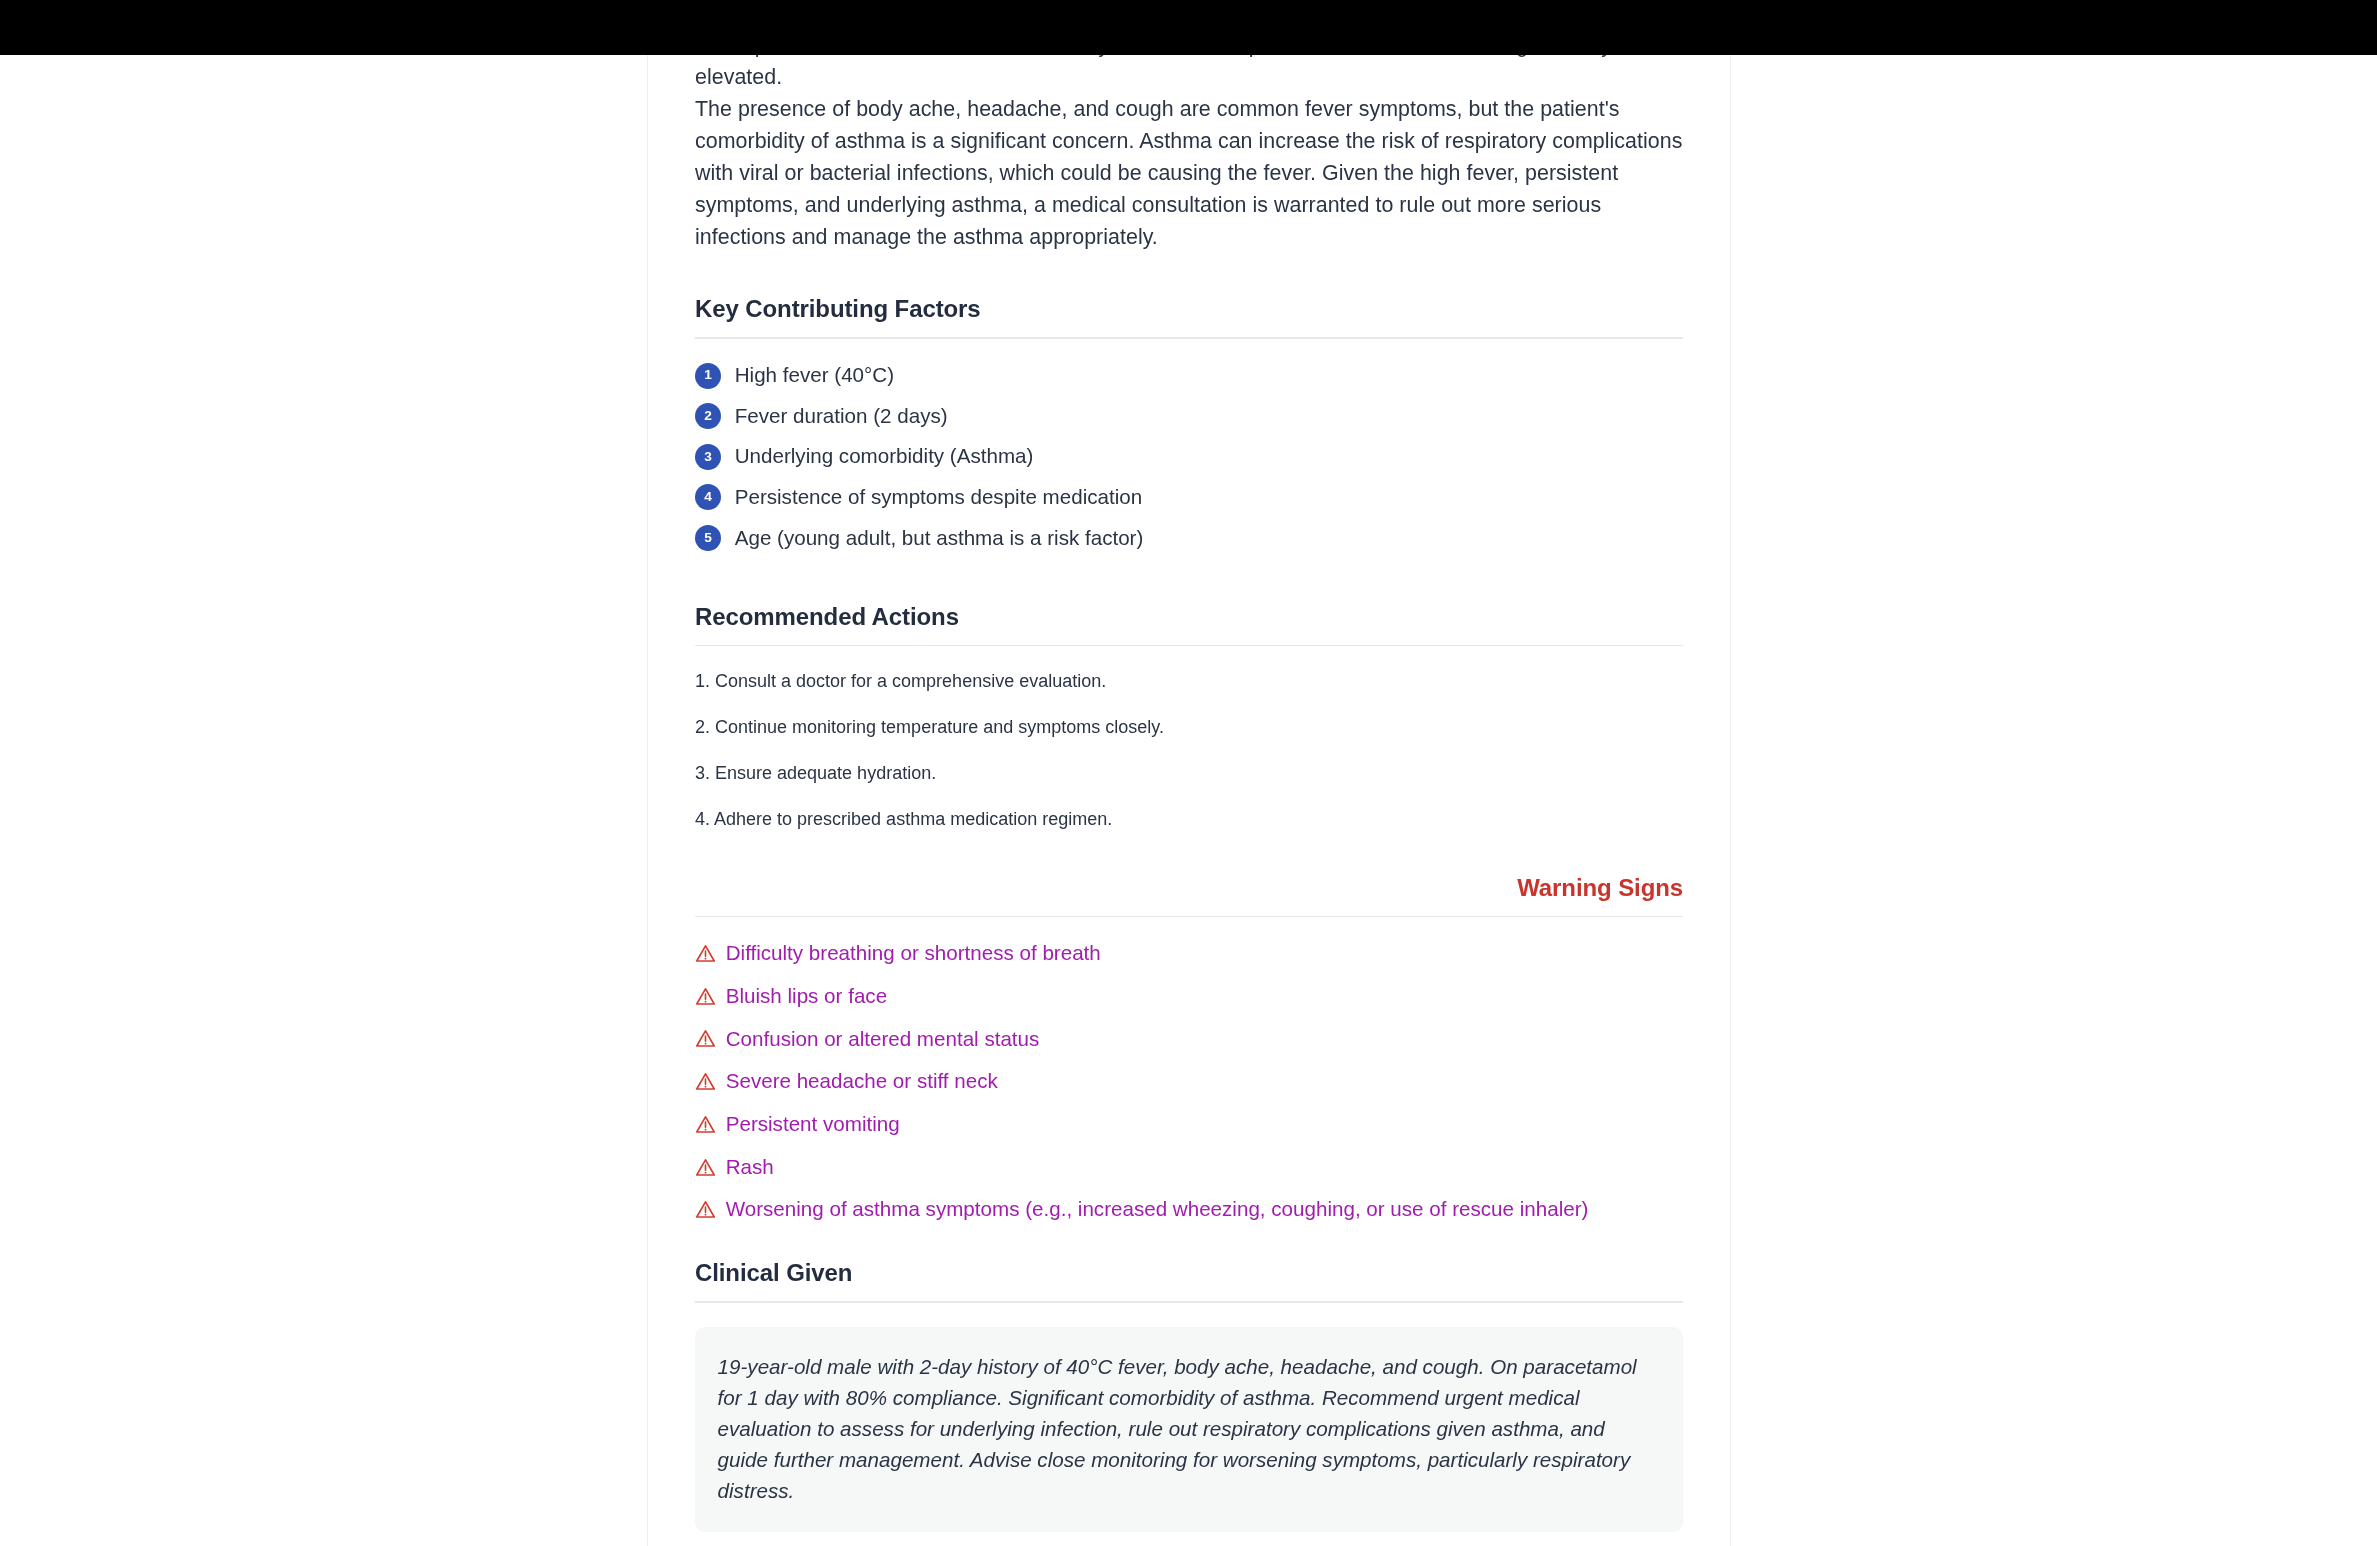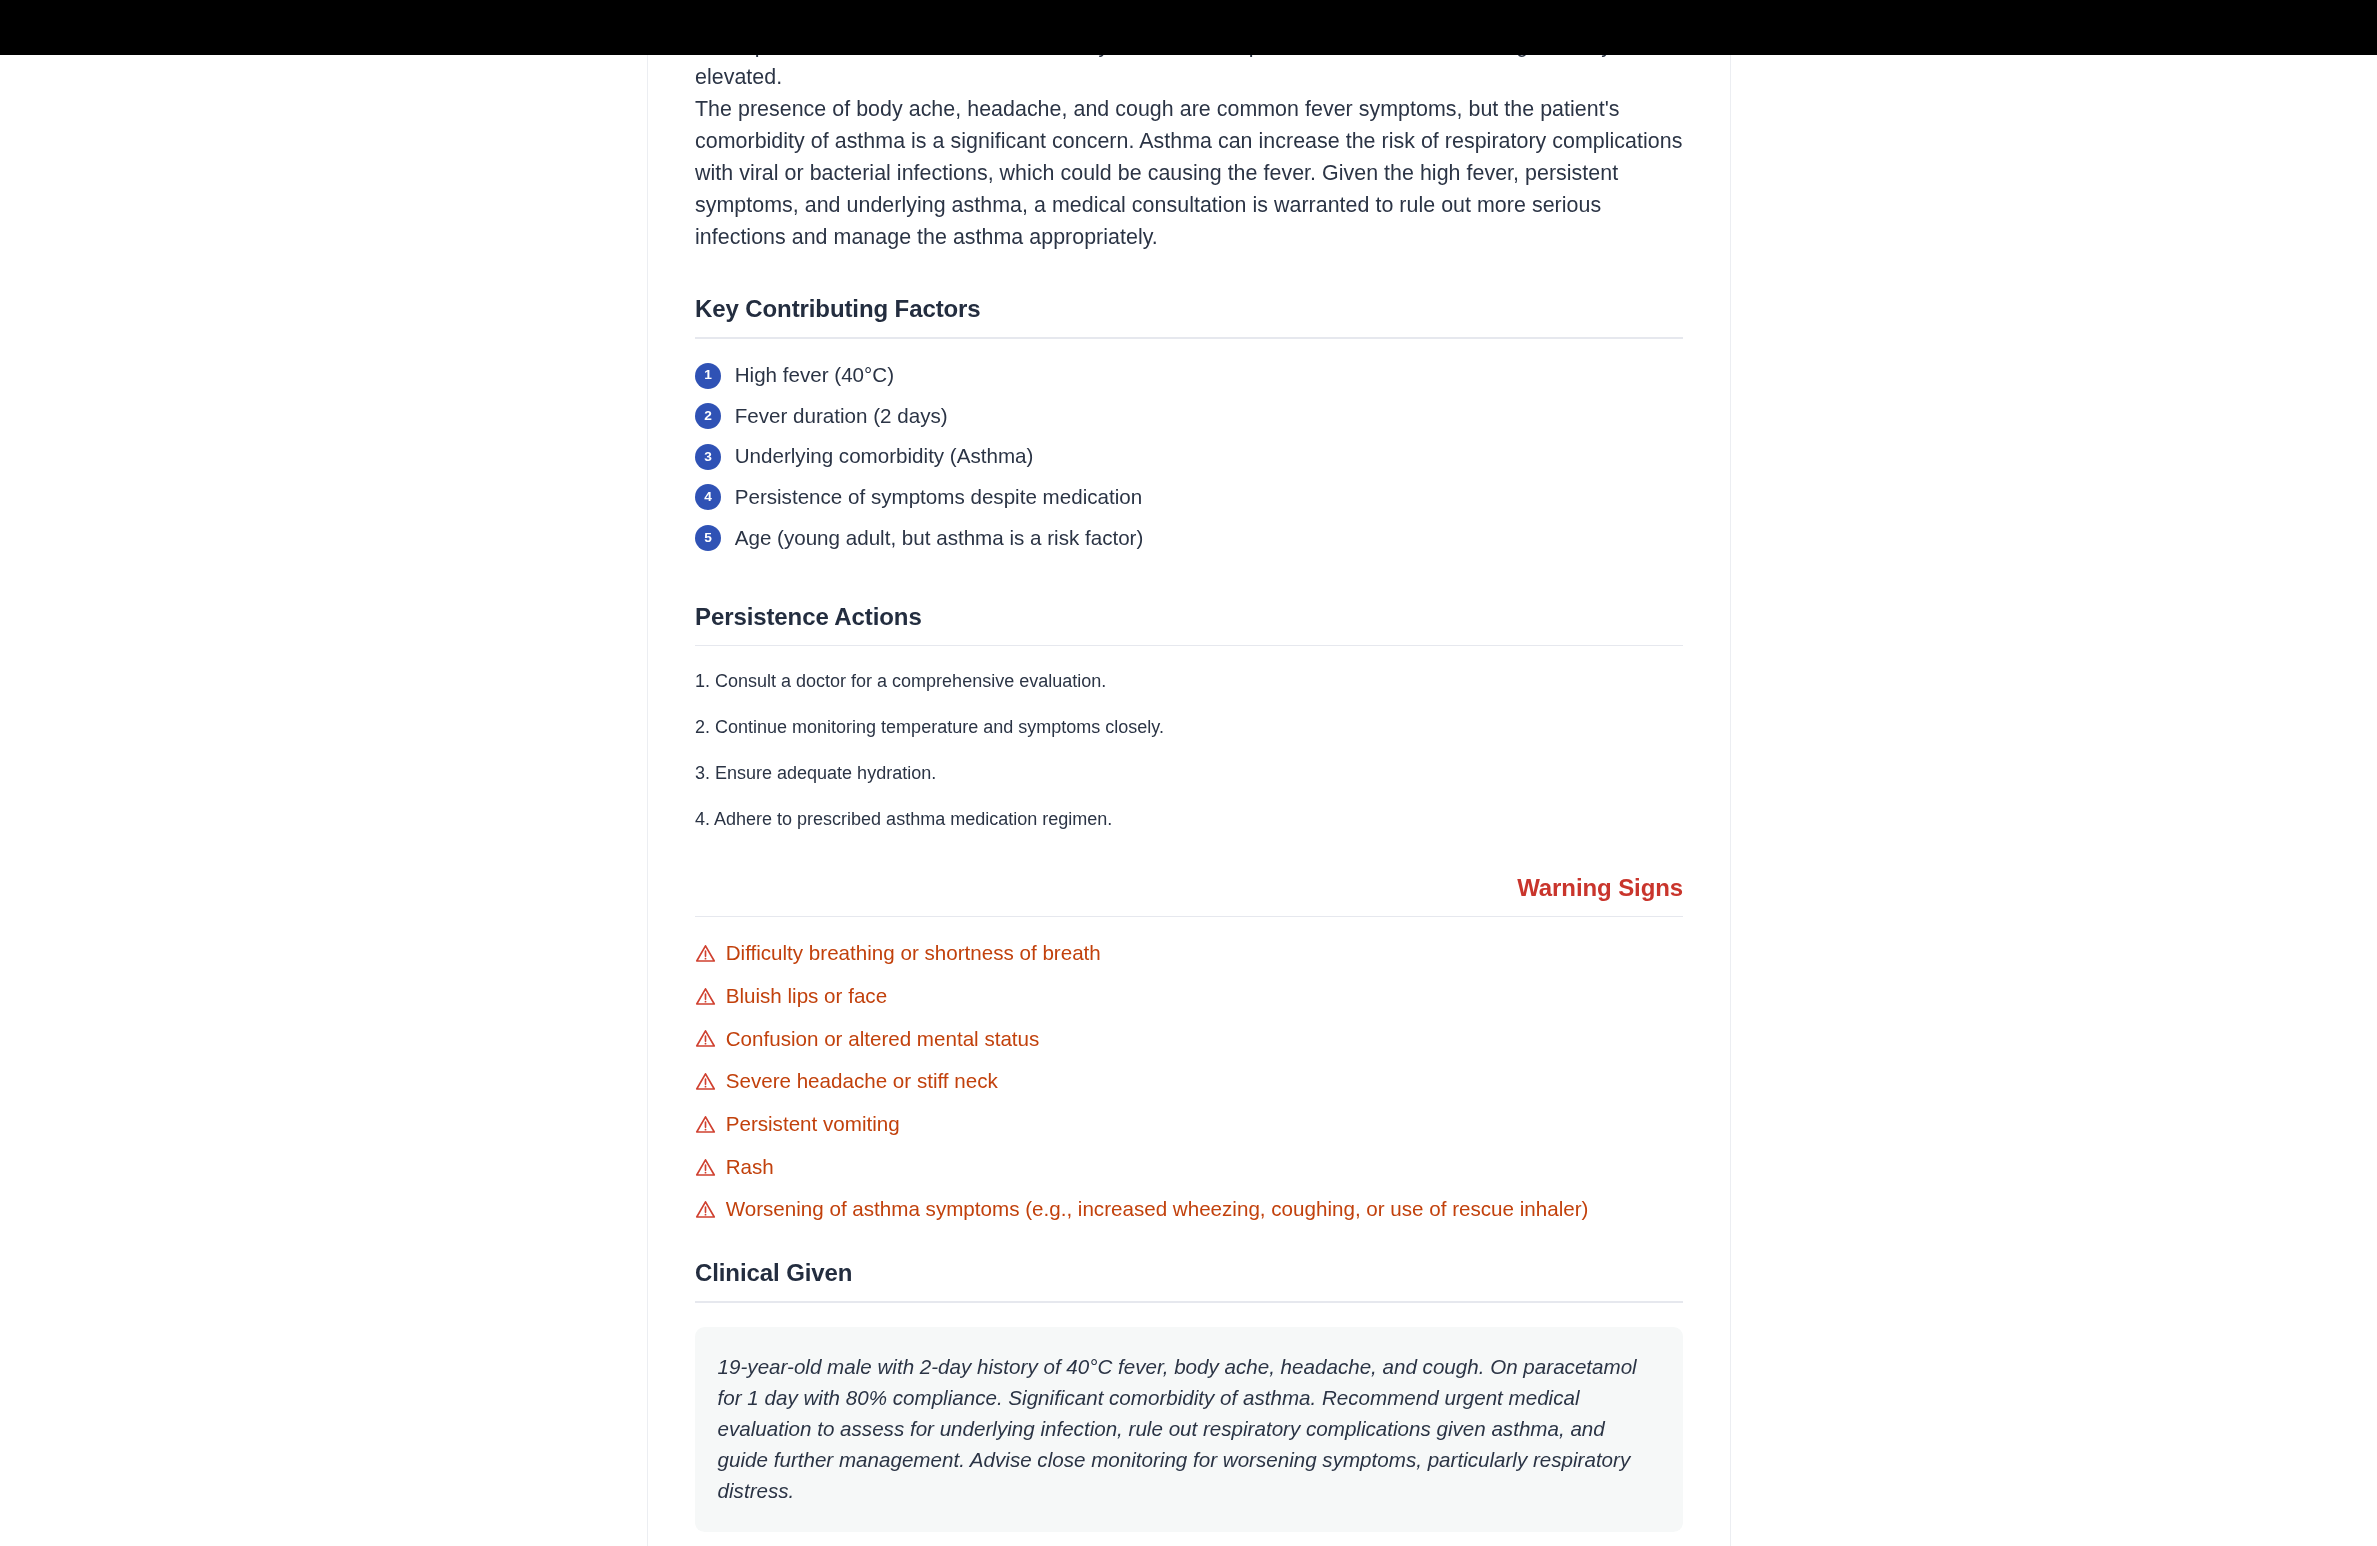--- a/index.html
+++ b/index.html
@@ -114,21 +114,21 @@
     line-height: 1.25;
     margin-bottom: 23.5px;
   }
   
   .warning-list { margin: 0; padding: 0; list-style: none; }
   .warning-item {
     display: flex;
     align-items: center;
     margin-bottom: 18px;
     font-size: 20.6px;
-    color: #c2410c;
+    color: #a21caf;
     line-height: 1.2;
   }
   .warn-icon {
     flex: 0 0 auto;
     width: 21px;
     height: 21px;
     margin-right: 9.7px;
     display: block;
   }
   
@@ -184,21 +184,21 @@
           <li class="factor-item">
             <span class="factor-badge">5</span>
             <span>Age (young adult, but asthma is a risk factor)</span>
           </li>
         </ul>
       </div>
 
       <div class="spacer-46"></div>
 
       <div class="section">
-        <h2 class="section-title">Persistence Actions</h2>
+        <h2 class="section-title">Recommended Actions</h2>
         <div class="rule"></div>
         <ul class="action-list">
           <li class="action-item">1. Consult a doctor for a comprehensive evaluation.</li>
           <li class="action-item">2. Continue monitoring temperature and symptoms closely.</li>
           <li class="action-item">3. Ensure adequate hydration.</li>
           <li class="action-item">4. Adhere to prescribed asthma medication regimen.</li>
         </ul>
       </div>
 
       <div class="spacer-24"></div>

